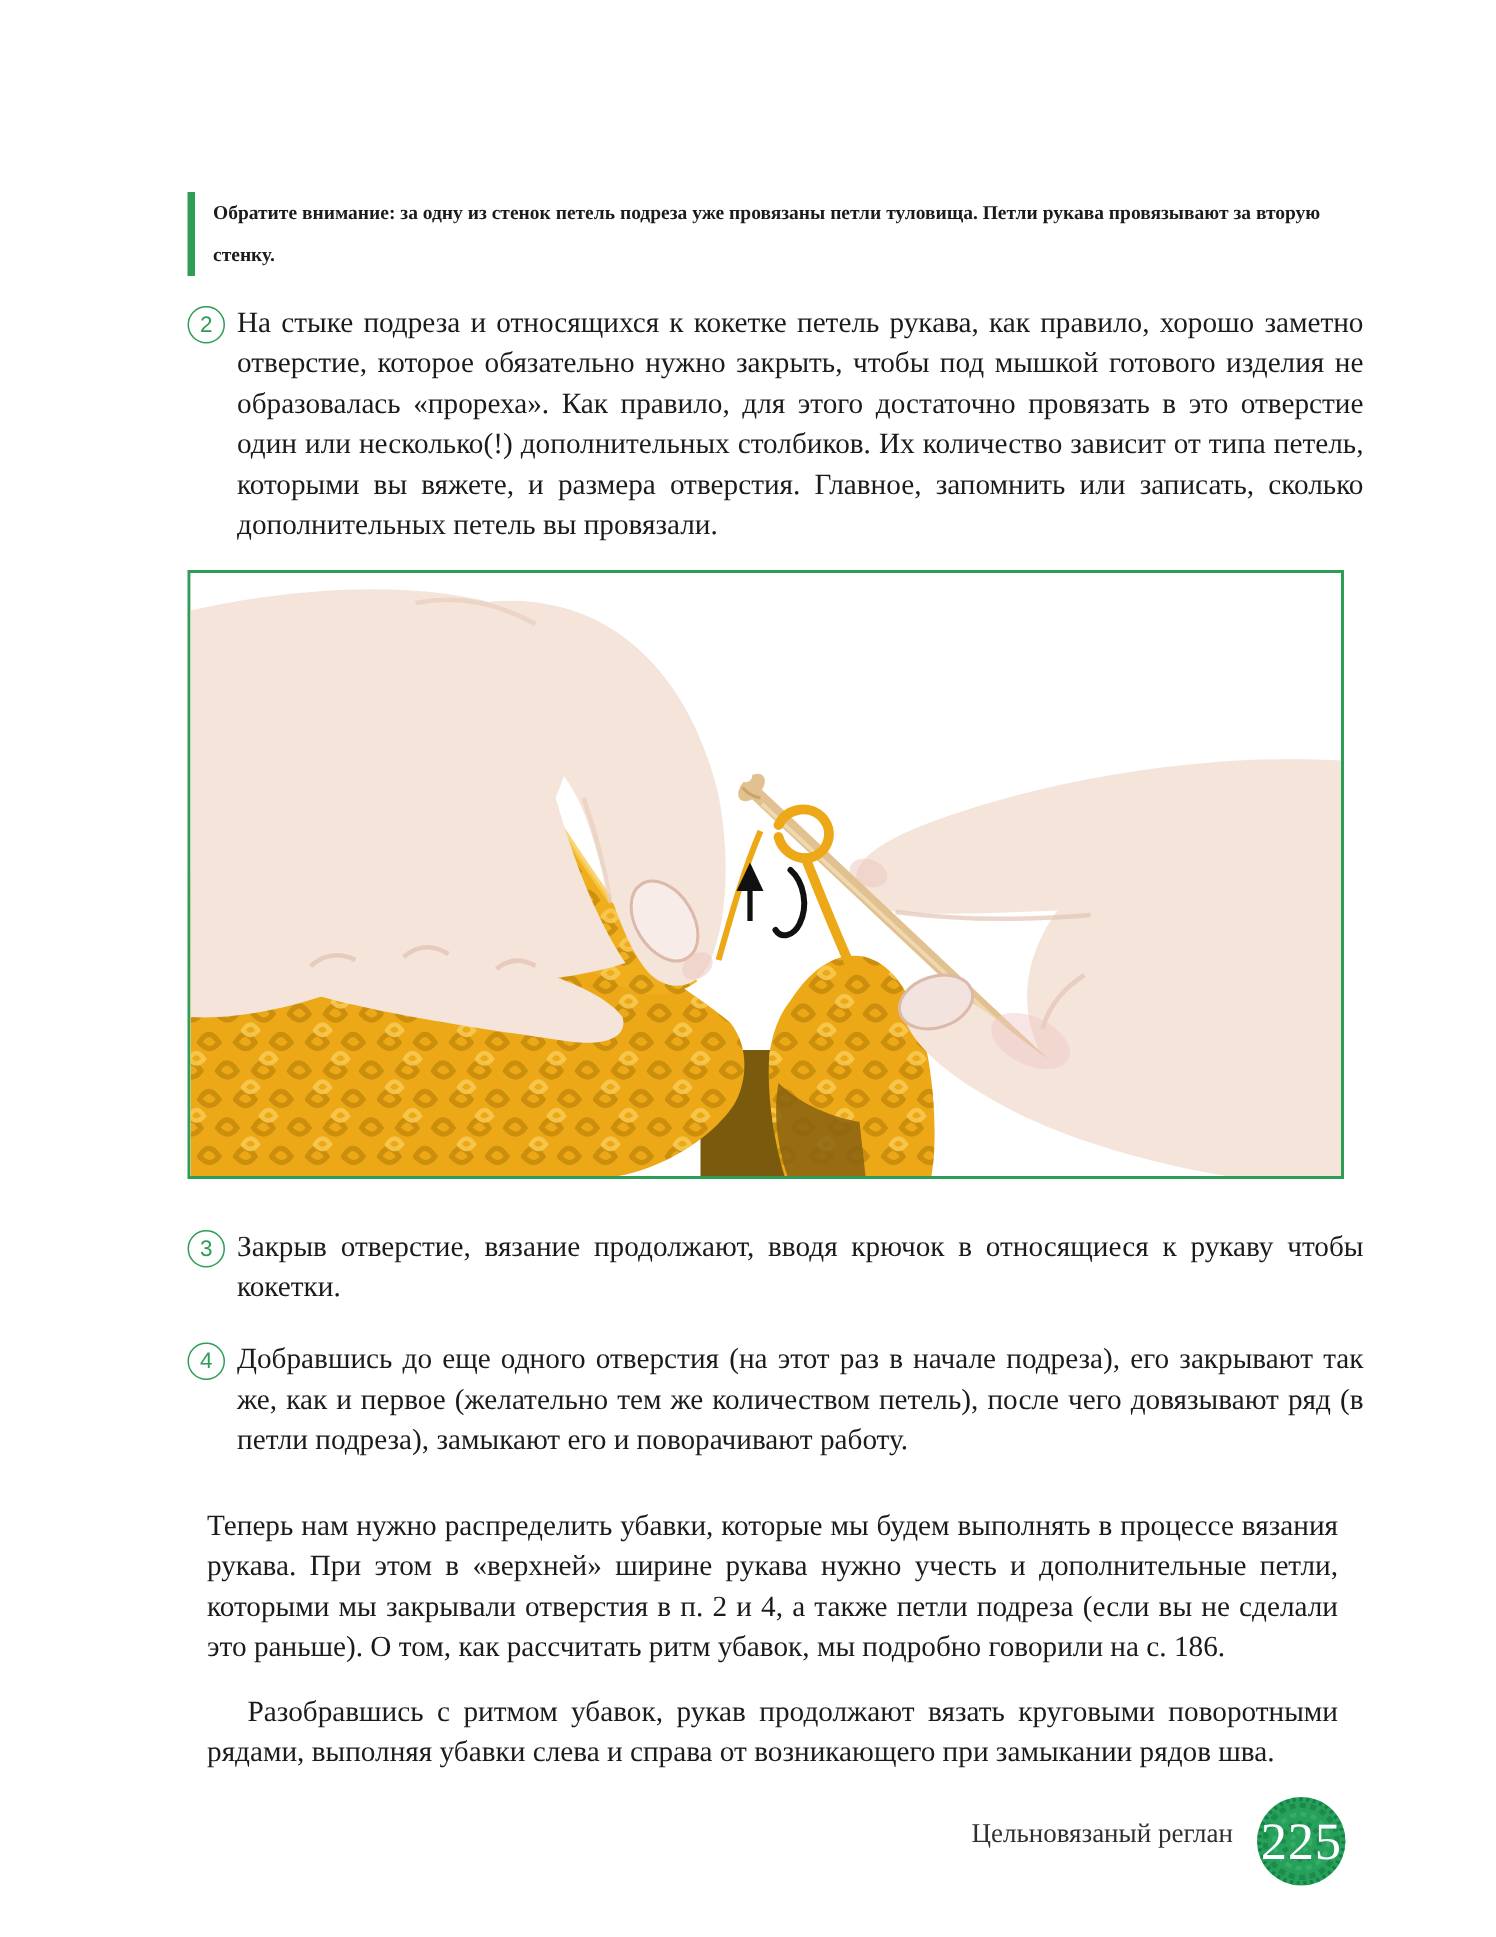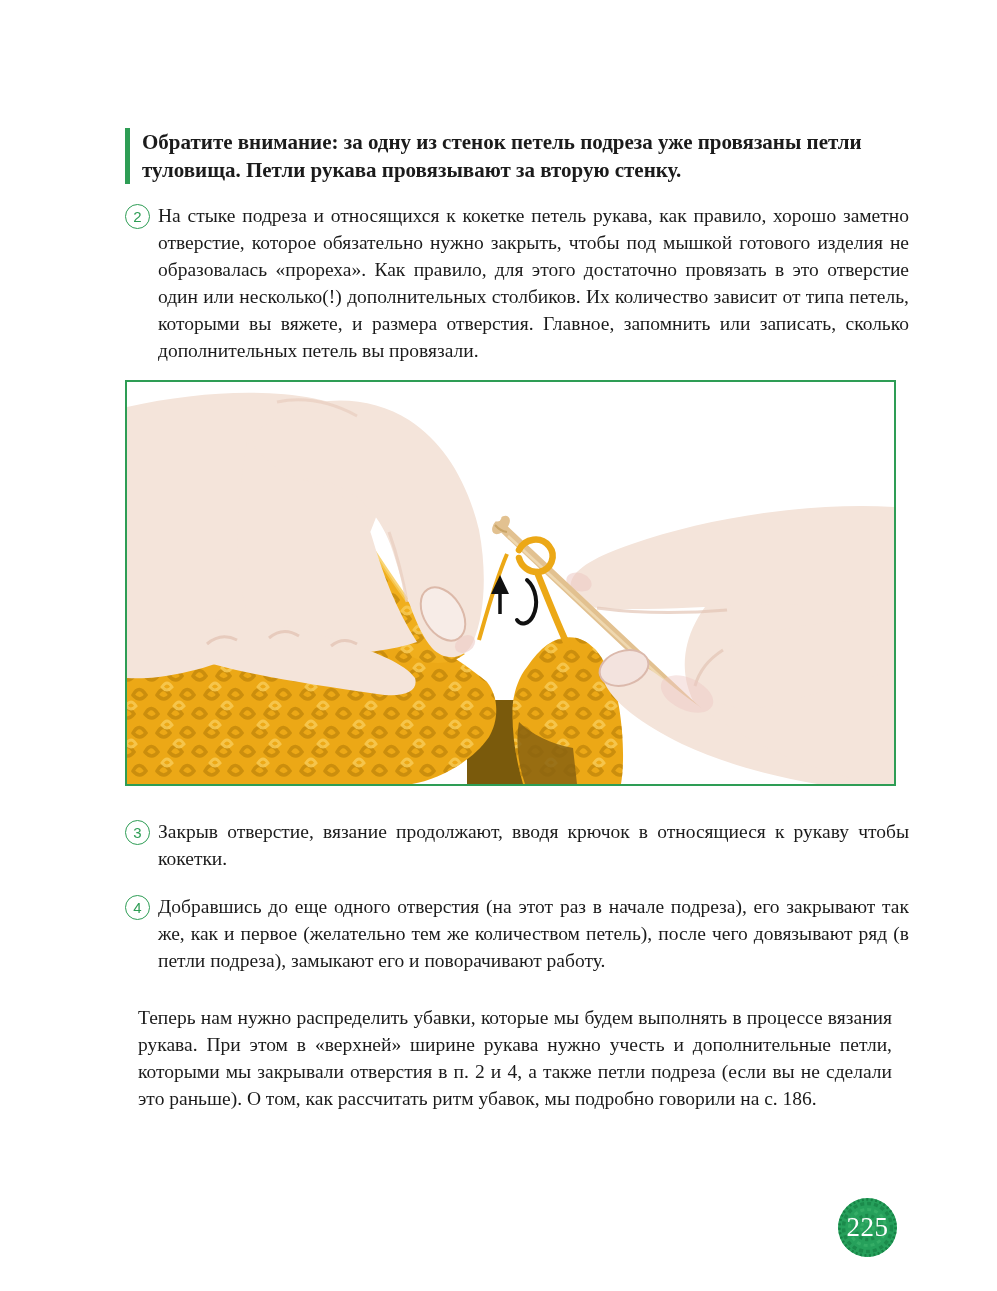--- a/index.html
+++ b/index.html
@@ -4,21 +4,21 @@
 <style>
   html,body{margin:0;padding:0;background:#ffffff;}
   .page{
     position:relative;width:997px;height:1291px;background:#ffffff;overflow:hidden;
     font-family:"Liberation Serif","DejaVu Serif",serif;color:#1b1b1b;
   }
   
   .note{
     position:absolute;left:125px;top:128px;width:782px;
     border-left:5px solid #2e9d55;padding-left:12px;box-sizing:border-box;
-    font-weight:bold;font-size:21px;line-height:28px;
+    font-weight:bold;font-size:13px;line-height:28px;
   }
   
   .step{position:absolute;left:125px;width:784px;}
   .step-2{top:202px;} .step-3{top:818px;} .step-4{top:893px;}
   .step-num{
     position:absolute;left:0;top:2px;width:23px;height:23px;
     border:1.6px solid #2e9d55;border-radius:50%;
     color:#2e9d55;font-family:"Liberation Sans",sans-serif;
     font-size:15px;line-height:23px;text-align:center;
   }
@@ -39,21 +39,21 @@
   
   .footer-label{
     position:absolute;left:500px;top:1212px;width:322px;
     text-align:right;font-size:18px;color:#2f2f2f;
   }
   .page-badge{position:absolute;left:836px;top:1196px;width:63px;height:63px;}
   .page-badge svg{display:block;width:100%;height:100%;}
   .page-badge .num{
     position:absolute;left:0;top:0;width:63px;height:63px;
     display:flex;align-items:center;justify-content:center;
-    color:#ffffff;font-size:27px;letter-spacing:.5px;
+    color:#ffffff;font-size:35px;letter-spacing:.5px;
   }
 </style>
 </head>
 <body>
 
 <div class="page">
 
   <div class="note">
     <span>Обратите внимание:</span>
     <span>за одну из стенок петель подреза уже провязаны петли туловища. Петли рукава провязывают за вторую стенку.</span>
@@ -142,22 +142,24 @@
     <div class="step-text">Закрыв отверстие, вязание продолжают, вводя крючок в относящиеся к рукаву чтобы кокетки.</div>
   </div>
 
   <div class="step step-4">
     <span class="step-num">4</span>
     <div class="step-text">Добравшись до еще одного отверстия (на этот раз в начале подреза), его закрывают так же, как и первое (желательно тем же количеством петель), после чего довязывают ряд (в петли подреза), замыкают его и поворачивают работу.</div>
   </div>
 
   <div class="bodytext">
     <p>Теперь нам нужно распределить убавки, которые мы будем выполнять в процессе вязания рукава. При этом в «верхней» ширине рукава нужно учесть и дополнительные петли, которыми мы закрывали отверстия в п. 2 и 4, а также петли подреза (если вы не сделали это раньше). О том, как рассчитать ритм убавок, мы подробно говорили на с. 186.</p>
+    <p class="indent">Разобравшись с ритмом убавок, рукав продолжают вязать круговыми поворотными рядами, выполняя убавки слева и справа от возникающего при замыкании рядов шва.</p>
   </div>
 
+  <div class="footer-label">Цельновязаный реглан</div>
   <div class="page-badge">
     <svg viewBox="0 0 63 63">
       <circle cx="31.5" cy="31.5" r="29.5" fill="#26a05b"></circle>
       <circle cx="31.5" cy="31.5" r="28" fill="none" stroke="#178145" stroke-width="2.5" stroke-dasharray="2 2.5"></circle>
       <circle cx="31.5" cy="31.5" r="24" fill="none" stroke="#1b8a4b" stroke-width="3.5" stroke-dasharray="4 3"></circle>
       <circle cx="31.5" cy="31.5" r="18" fill="none" stroke="#35ad66" stroke-width="3" stroke-dasharray="4 3"></circle>
       <circle cx="31.5" cy="31.5" r="12" fill="none" stroke="#1b8a4b" stroke-width="3.5" stroke-dasharray="3 3"></circle>
       <circle cx="31.5" cy="31.5" r="6" fill="none" stroke="#35ad66" stroke-width="3" stroke-dasharray="3 2"></circle>
     </svg>
     <div class="num">225</div>

